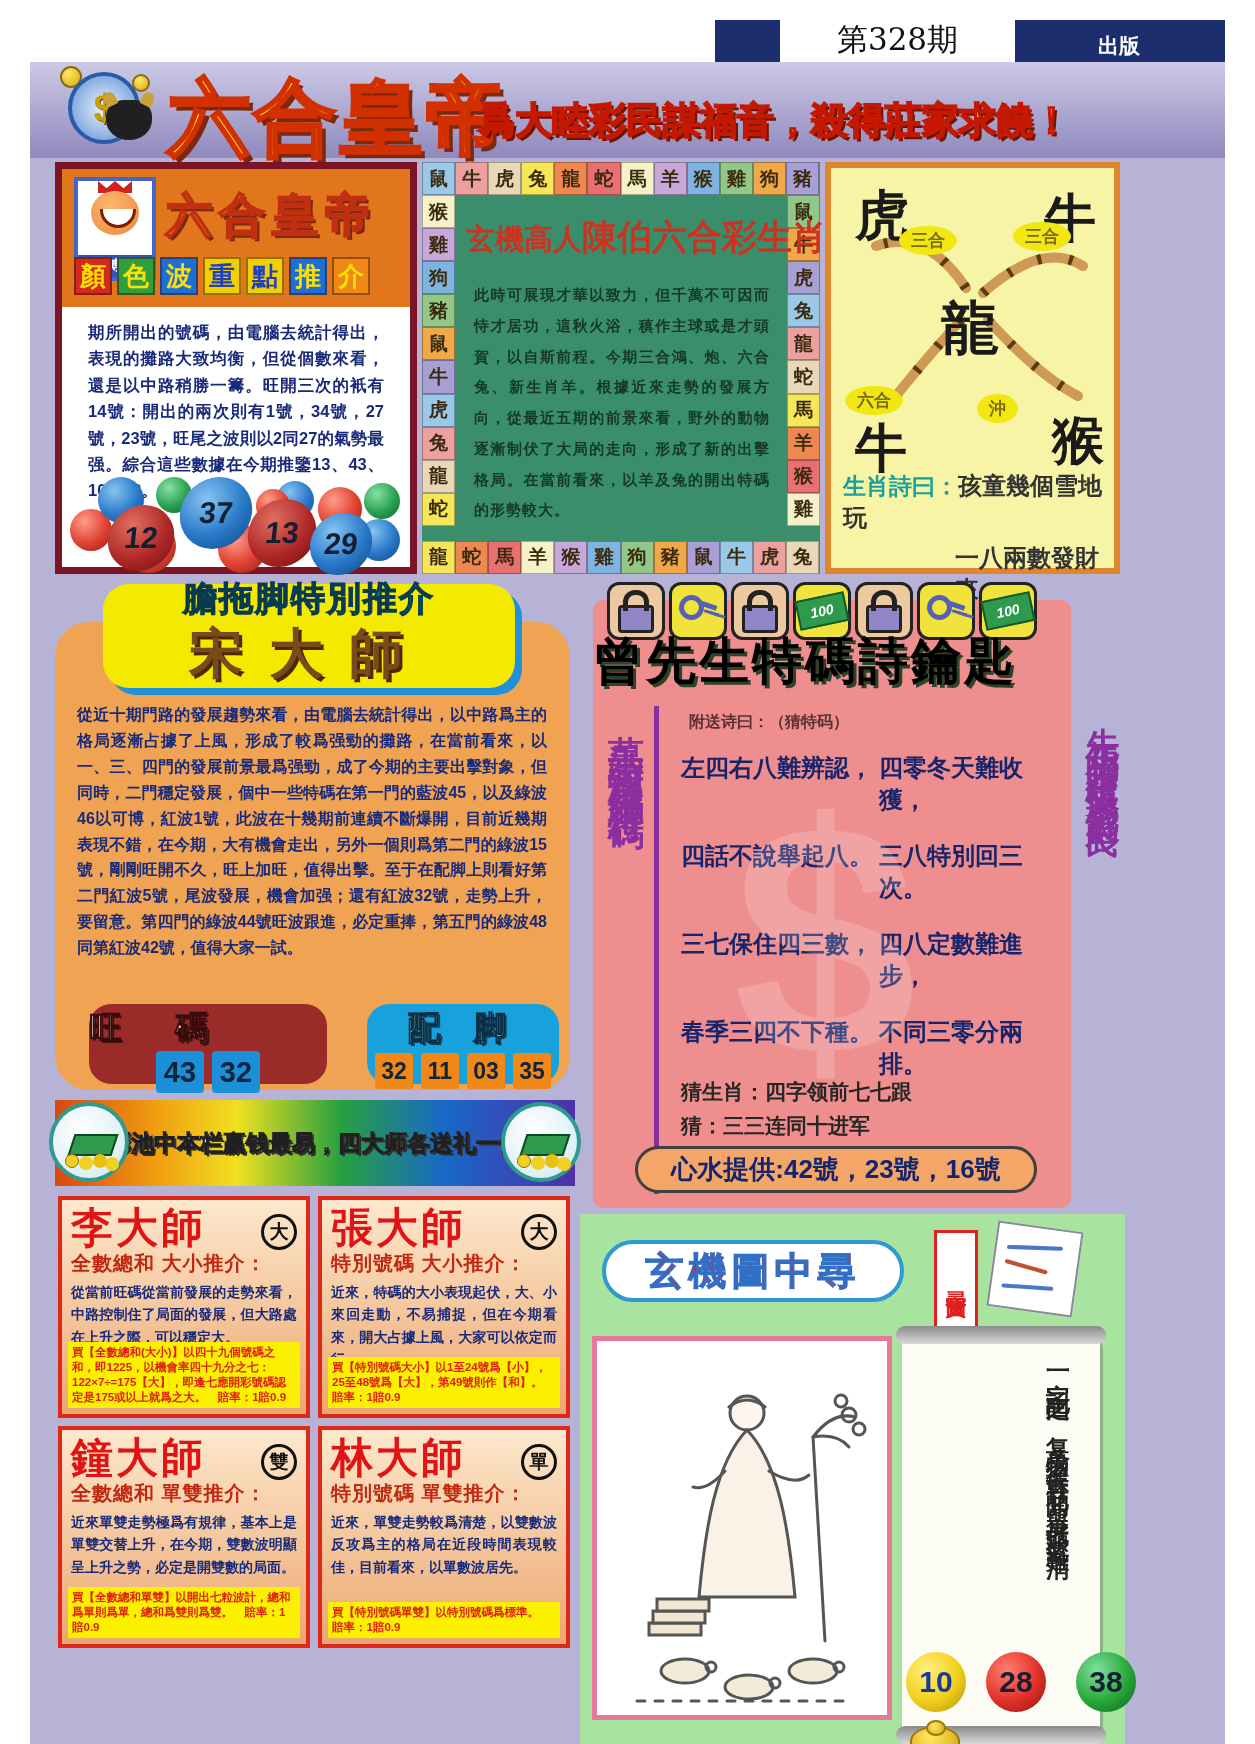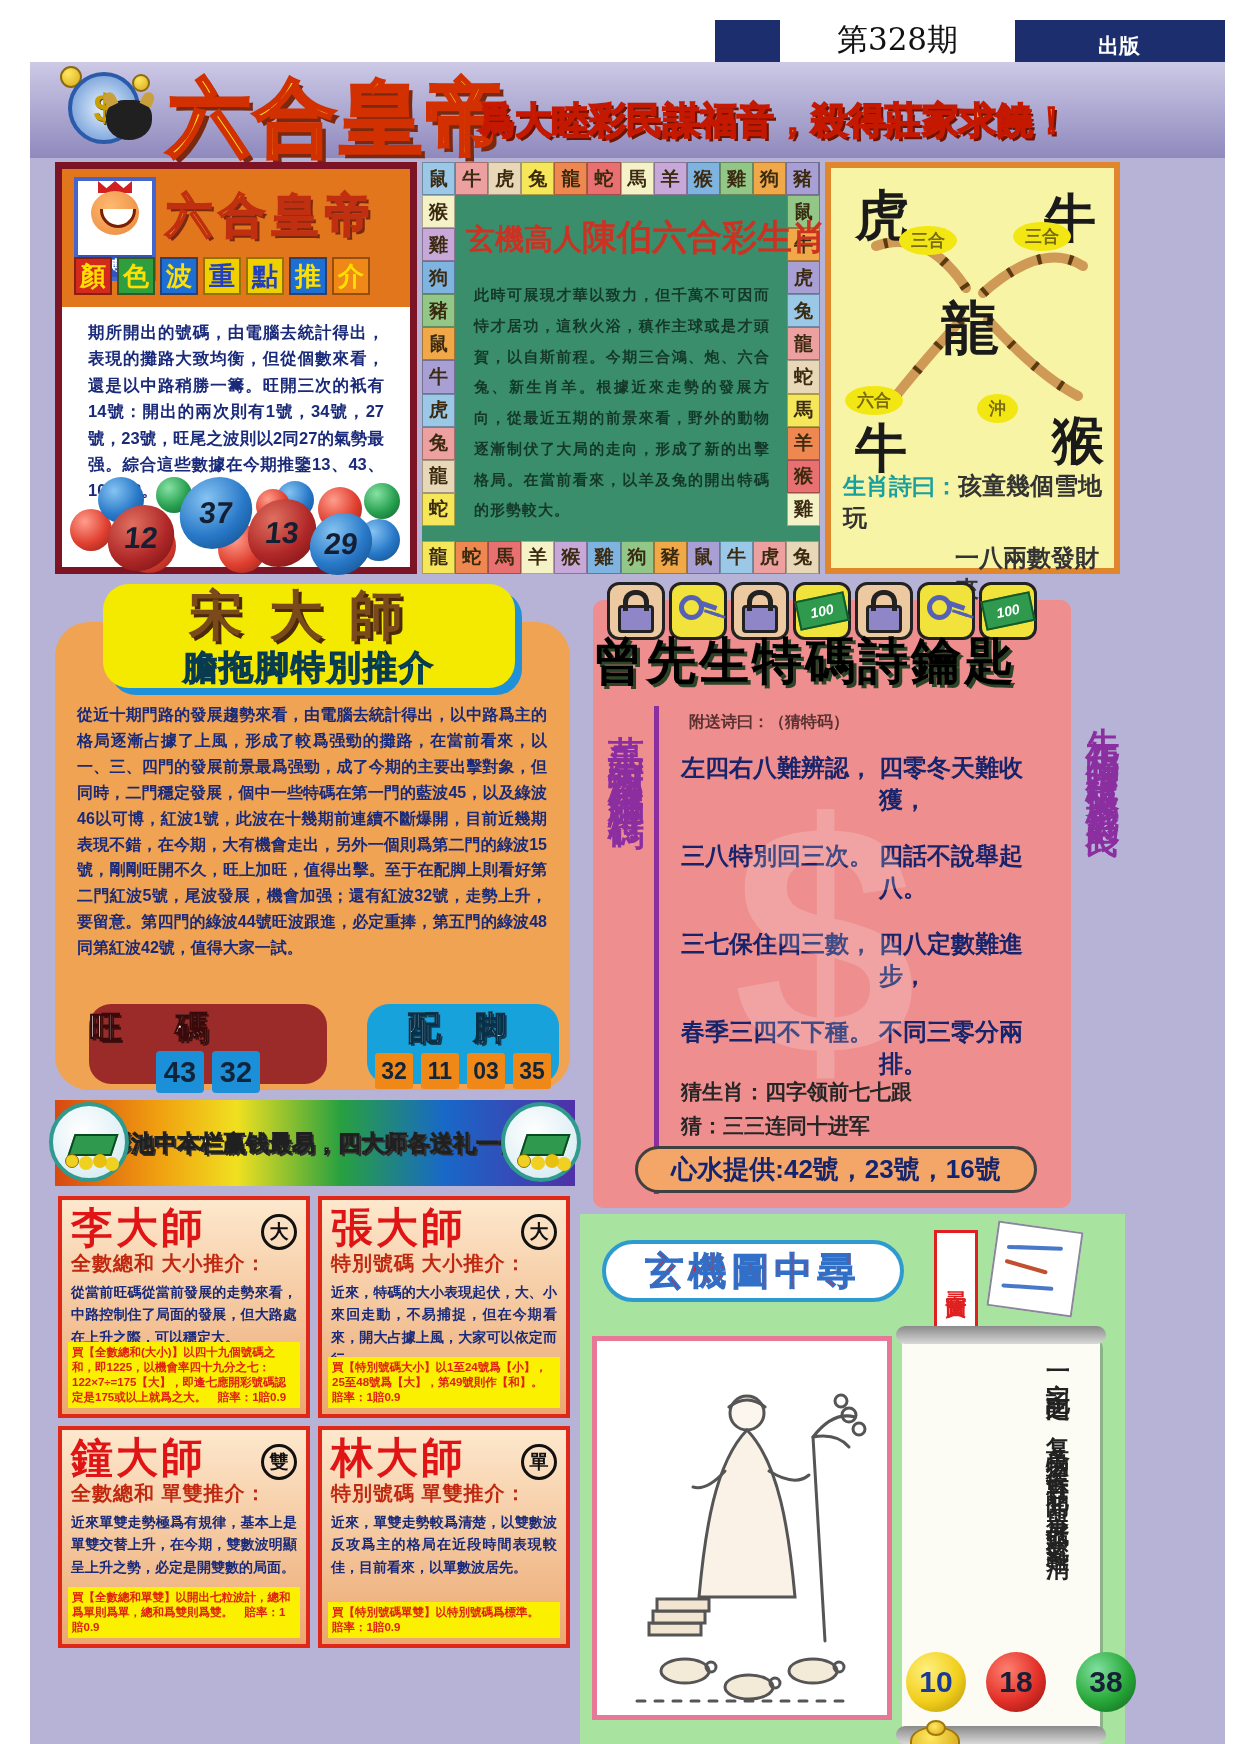--- a/index.html
+++ b/index.html
@@ -383,22 +383,22 @@
   <span class="oval" id="ov-bl">六合</span>
   <span class="oval" id="ov-br">沖</span>
   <div id="box3-poem">
     <span class="lbl">生肖詩曰：</span><span class="l1">孩童幾個雪地玩</span>
     <div class="l2">一八兩數發財來</div>
   </div>
 </div>
 
 <div id="box4" class="abs">
   <div id="song-pill">
+    <div id="song-sub">膽拖脚特別推介</div>
     <div id="song-title">宋大師</div>
-    <div id="song-sub">膽拖脚特別推介</div>
   </div>
   <div id="song-body">從近十期門路的發展趨勢來看，由電腦去統計得出，以中路爲主的格局逐漸占據了上風，形成了較爲强勁的攤路，在當前看來，以一、三、四門的發展前景最爲强勁，成了今期的主要出擊對象，但同時，二門穩定發展，個中一些特碼在第一門的藍波45，以及綠波46以可博，紅波1號，此波在十幾期前連續不斷爆開，目前近幾期表現不錯，在今期，大有機會走出，另外一個則爲第二門的綠波15號，剛剛旺開不久，旺上加旺，值得出擊。至于在配脚上則看好第二門紅波5號，尾波發展，機會加强；還有紅波32號，走勢上升，要留意。第四門的綠波44號旺波跟進，必定重捧，第五門的綠波48同第紅波42號，值得大家一試。</div>
   <div id="hot-box">
     <span class="lbl">旺 碼</span>
     <div id="hot-tiles">
       <span>43</span>
       <span>32</span>
     </div>
   </div>
   <div id="pair-box">
@@ -435,22 +435,22 @@
     <span class="icon-sq sq-yel">
         <i class="note-glyph">100</i>
       </span>
   </div>
   <div id="box5-title">曾先生特碼詩鑰匙</div>
   <div id="left-vert">萬千詩句玄機一觸得特碼</div>
   <div id="zeng-note">附送诗曰：（猜特码）</div>
   <div id="poem-grid">
     <span>左四右八難辨認，</span>
     <span>四零冬天難收獲，</span>
+    <span>四話不說舉起八。</span>
     <span>三八特別回三次。</span>
-    <span>四話不說舉起八。</span>
     <span>三七保住四三數，</span>
     <span>四八定數難進步，</span>
     <span>春季三四不下種。</span>
     <span>不同三零分兩排。</span>
   </div>
   <div class="guess" id="guess1">猜生肖：四字领前七七跟</div>
   <div class="guess" id="guess2">猜：三三连同十进军</div>
   <div id="tip-pill">心水提供:42號，23號，16號</div>
 </div>
 <div id="right-vert" class="abs">先生相贈窺破天機爲彩民</div>
@@ -532,15 +532,15 @@
   </div>
   <div id="scroll">
     <div id="scroll-text">
       <span class="head">一字記之曰：复</span>
       <span class="ln">萬物復蘇百花開</span>
       <span class="ln">舉身低頭氣難消</span>
     </div>
   </div>
   <div id="ingot"></div>
   <span class="mball" id="mb0">10</span>
-  <span class="mball" id="mb1">18</span>
+  <span class="mball" id="mb1">28</span>
   <span class="mball" id="mb2">38</span>
 </div>
 
 </body></html>

